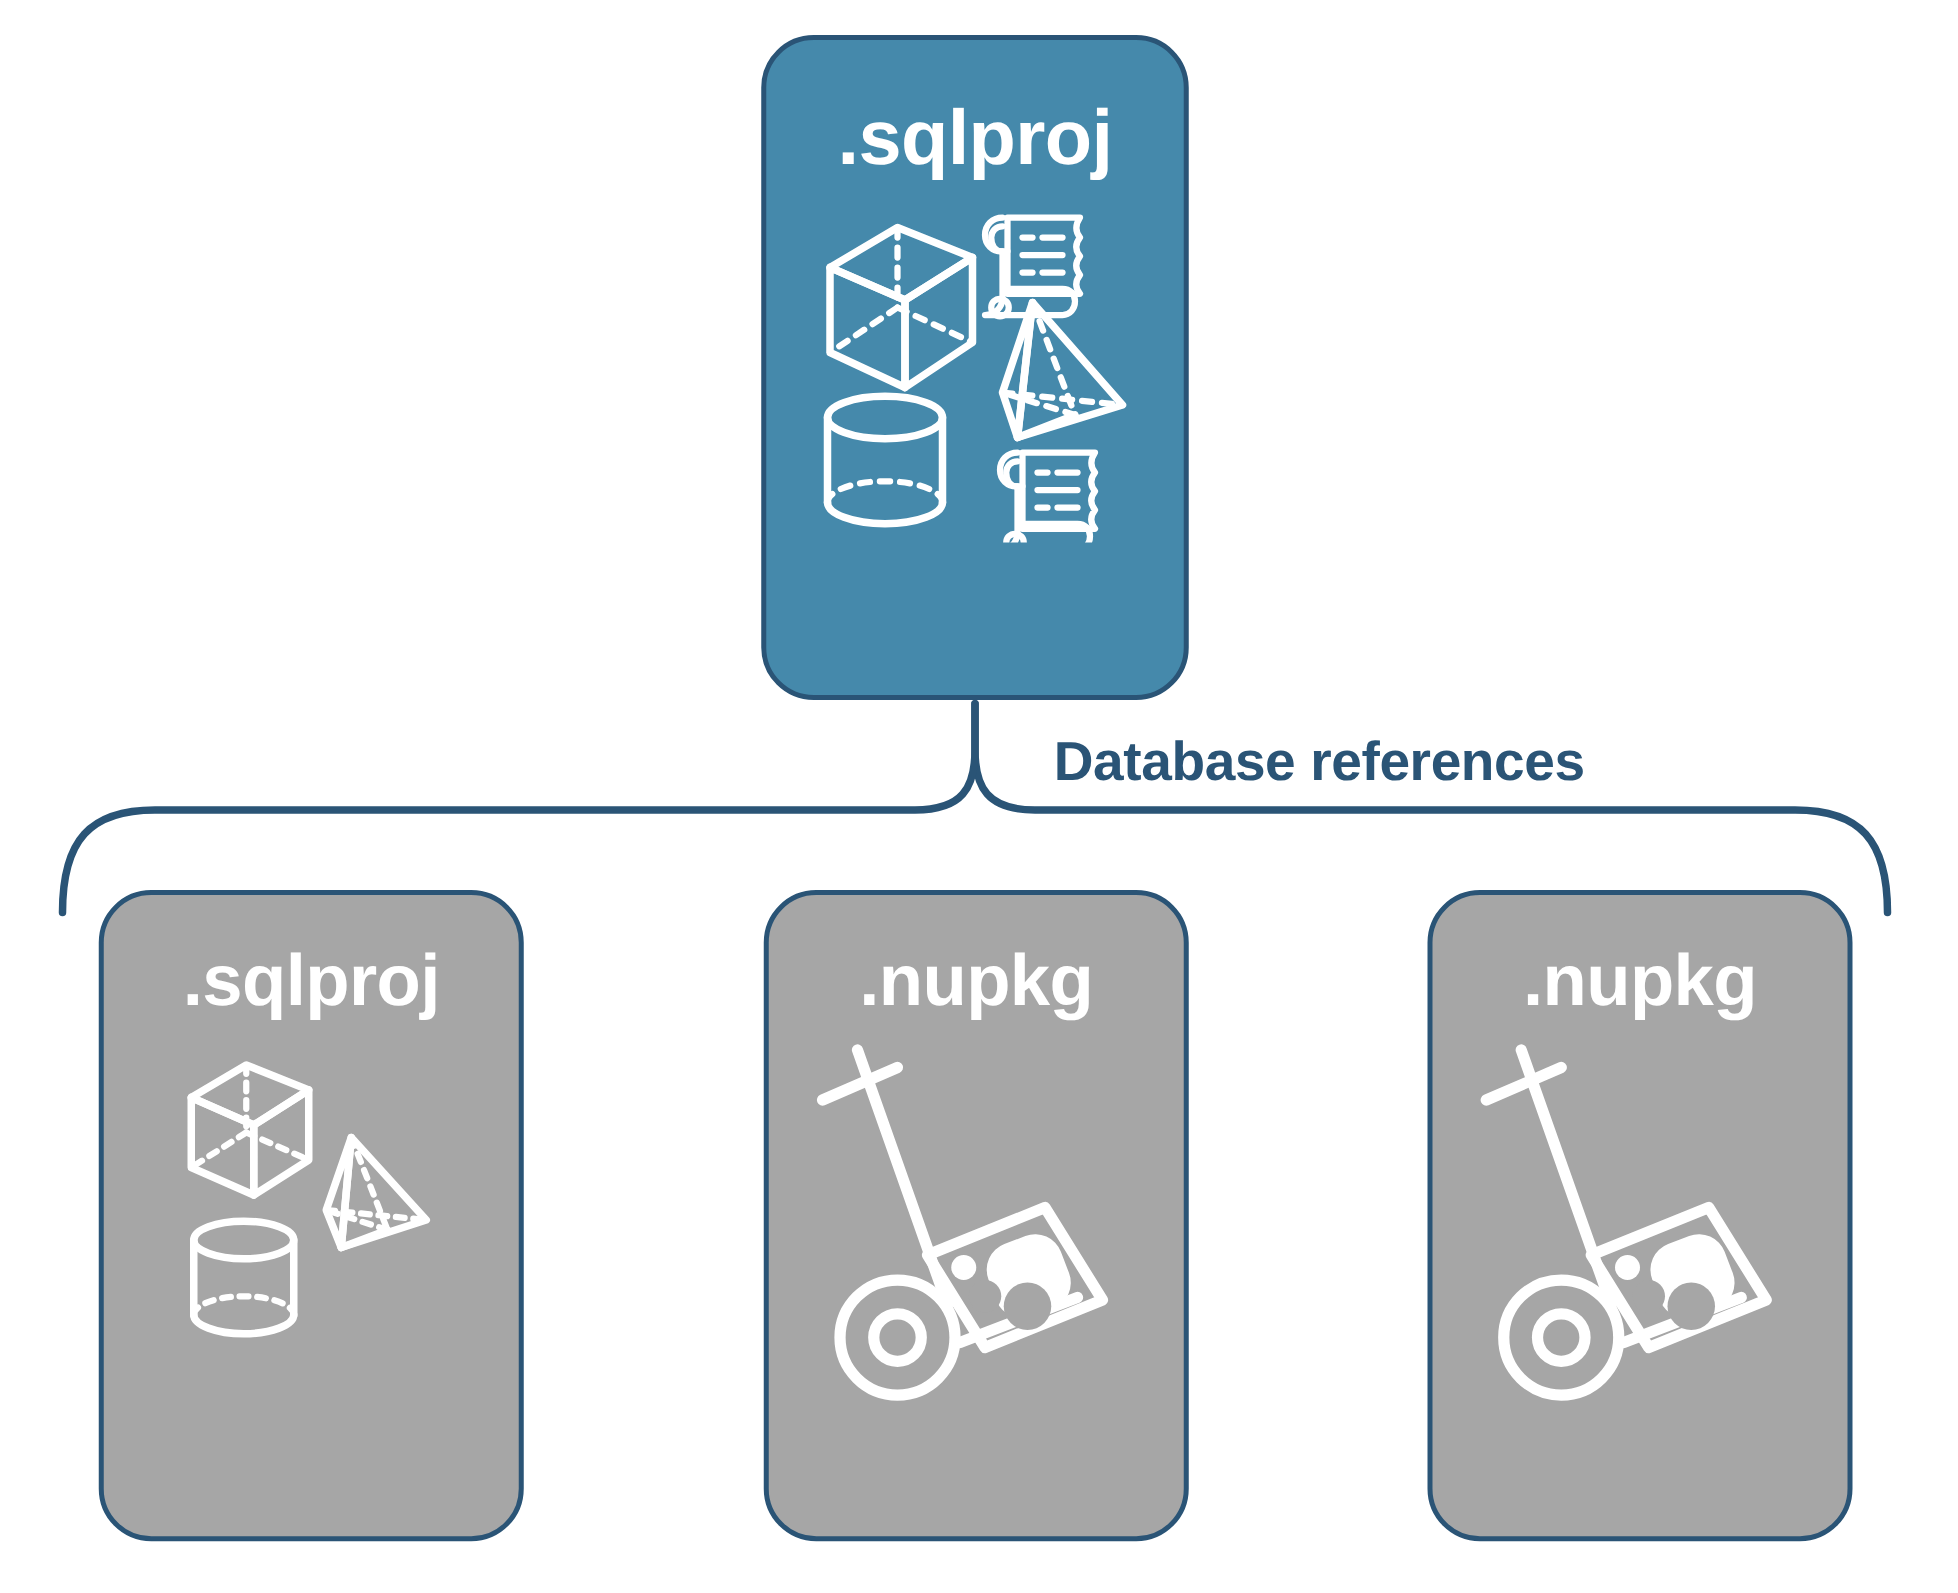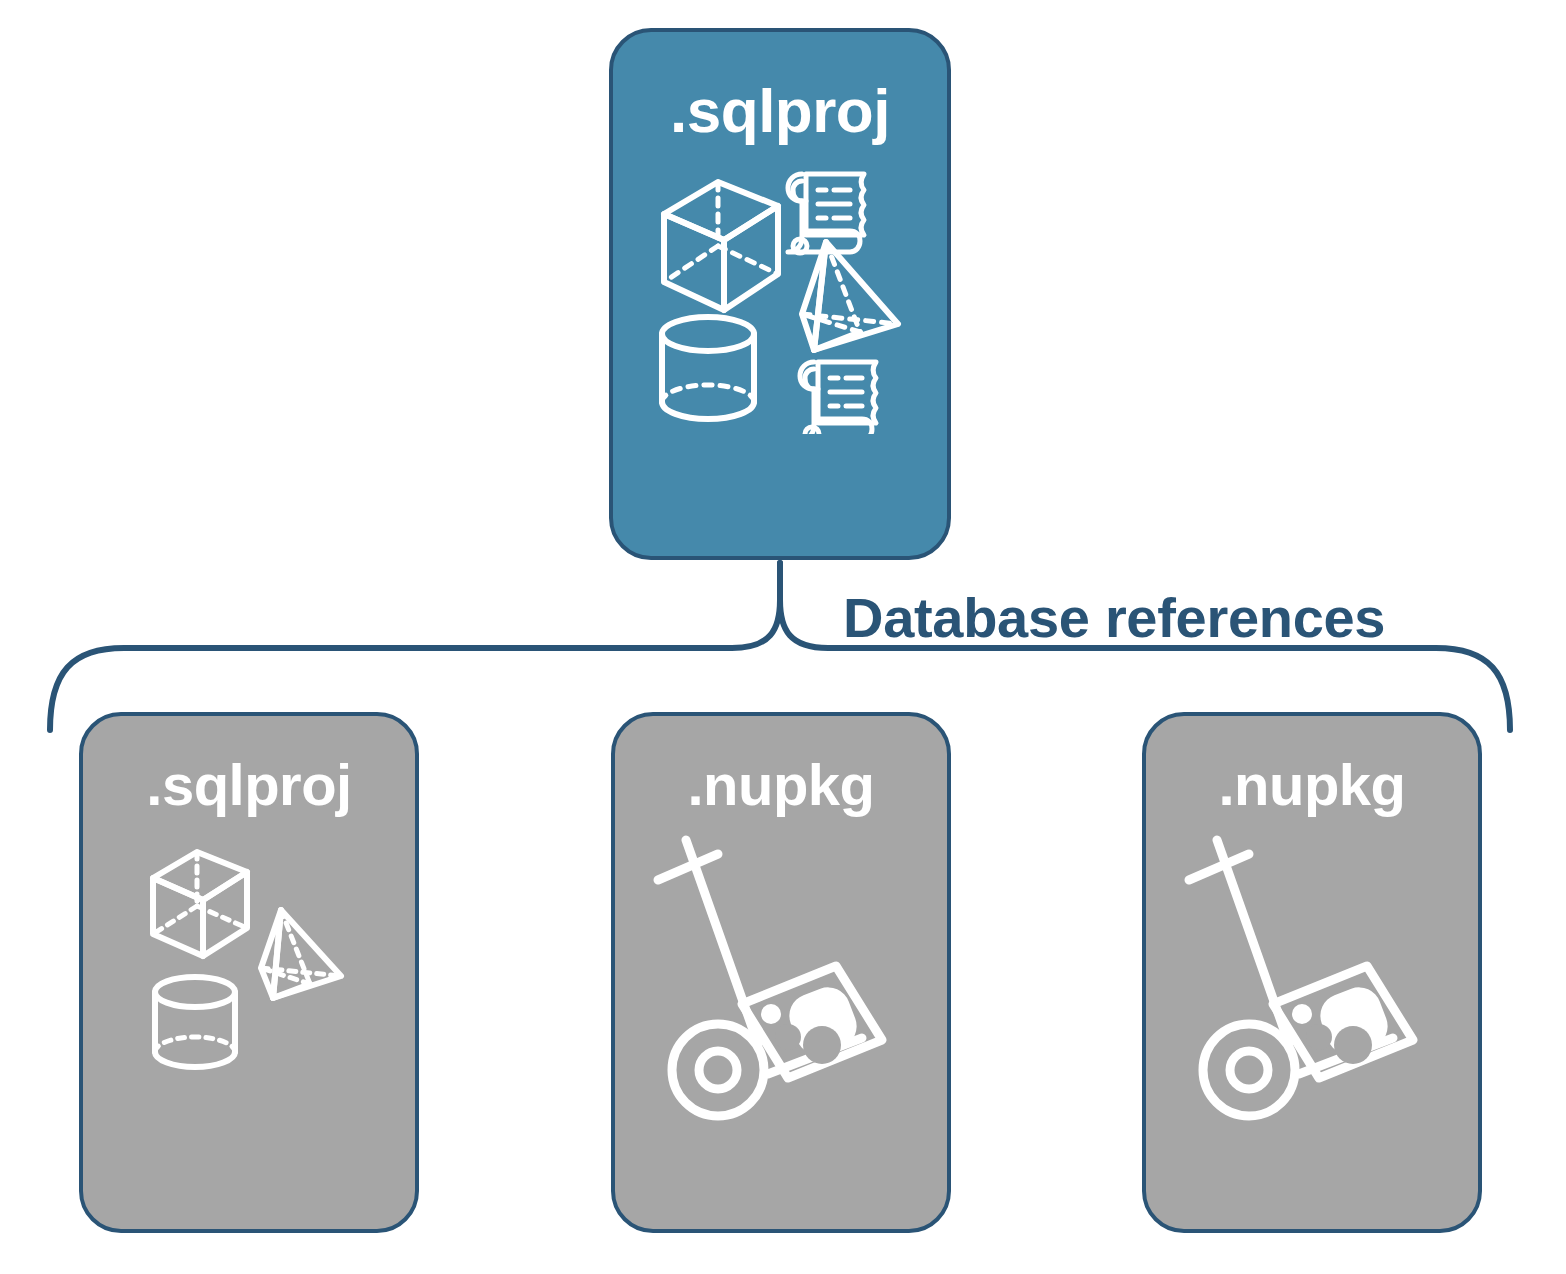--- a/index.html
+++ b/index.html
@@ -87,21 +87,21 @@
     position: absolute;
     left: 0; top: 0;
     width: 1566px;
     height: 1274px;
     pointer-events: none;
   }
   #bracket-label {
     position: absolute;
     left: 843px;
     top: 585px;
-    font-size: 56px;
+    font-size: 44px;
     font-weight: bold;
     color: #2A5476;
     white-space: nowrap;
     letter-spacing: -0.3px;
     user-select: none;
   }
 </style>
 </head>
 <body>
 

